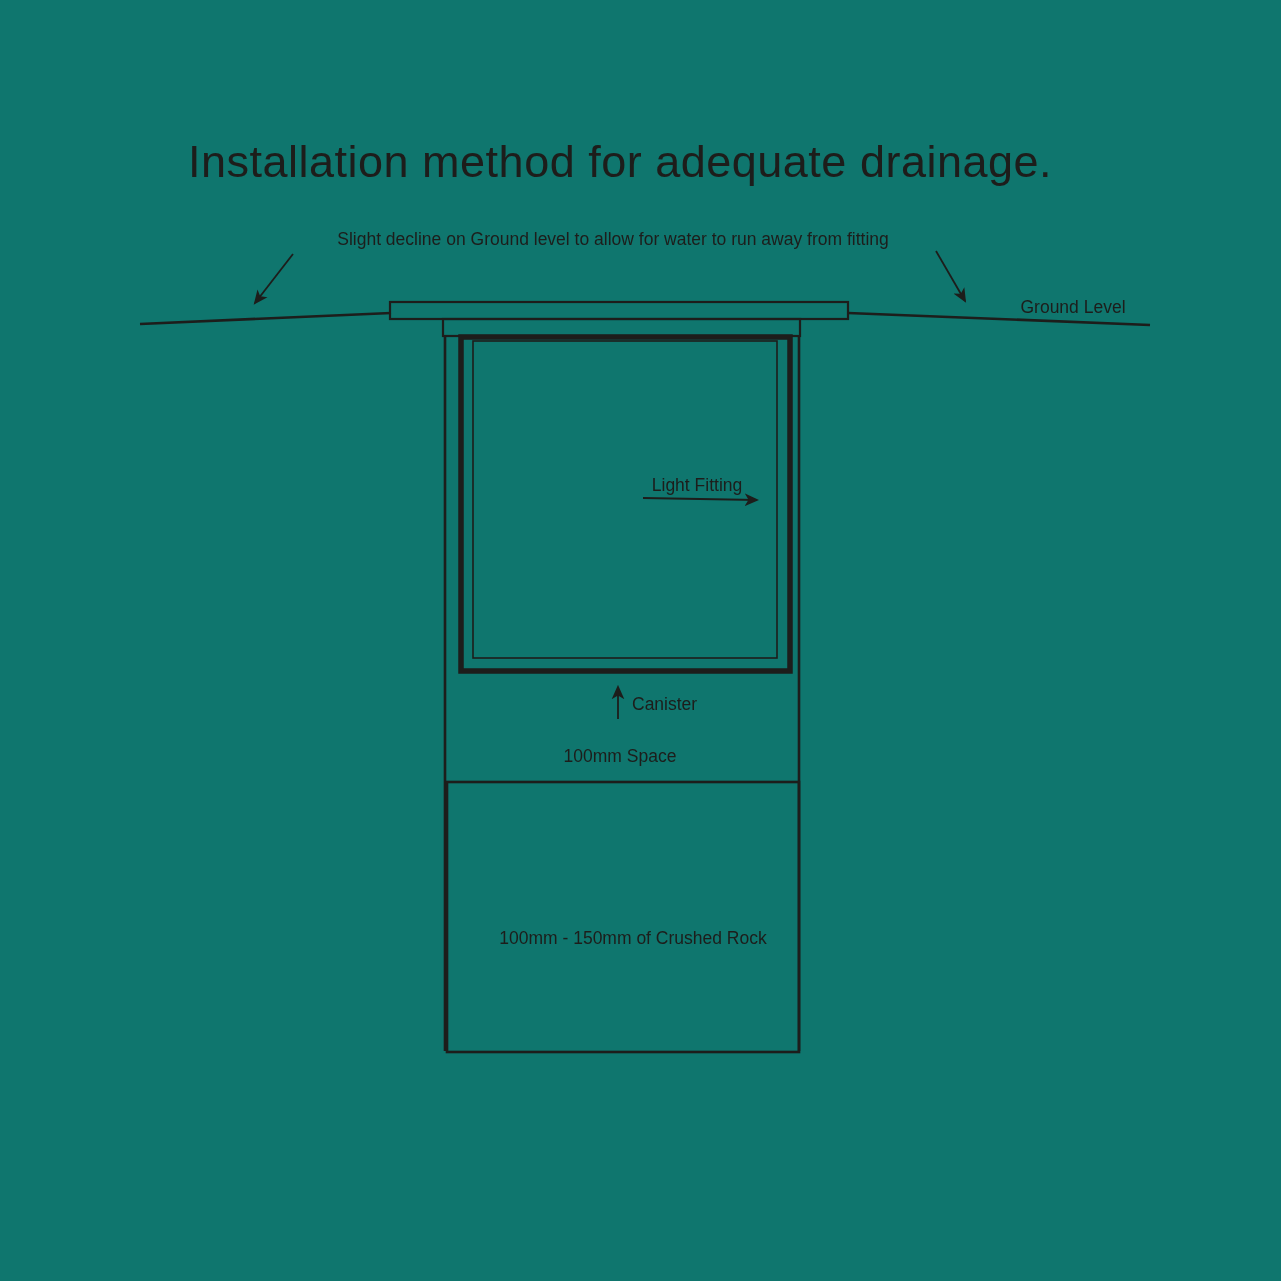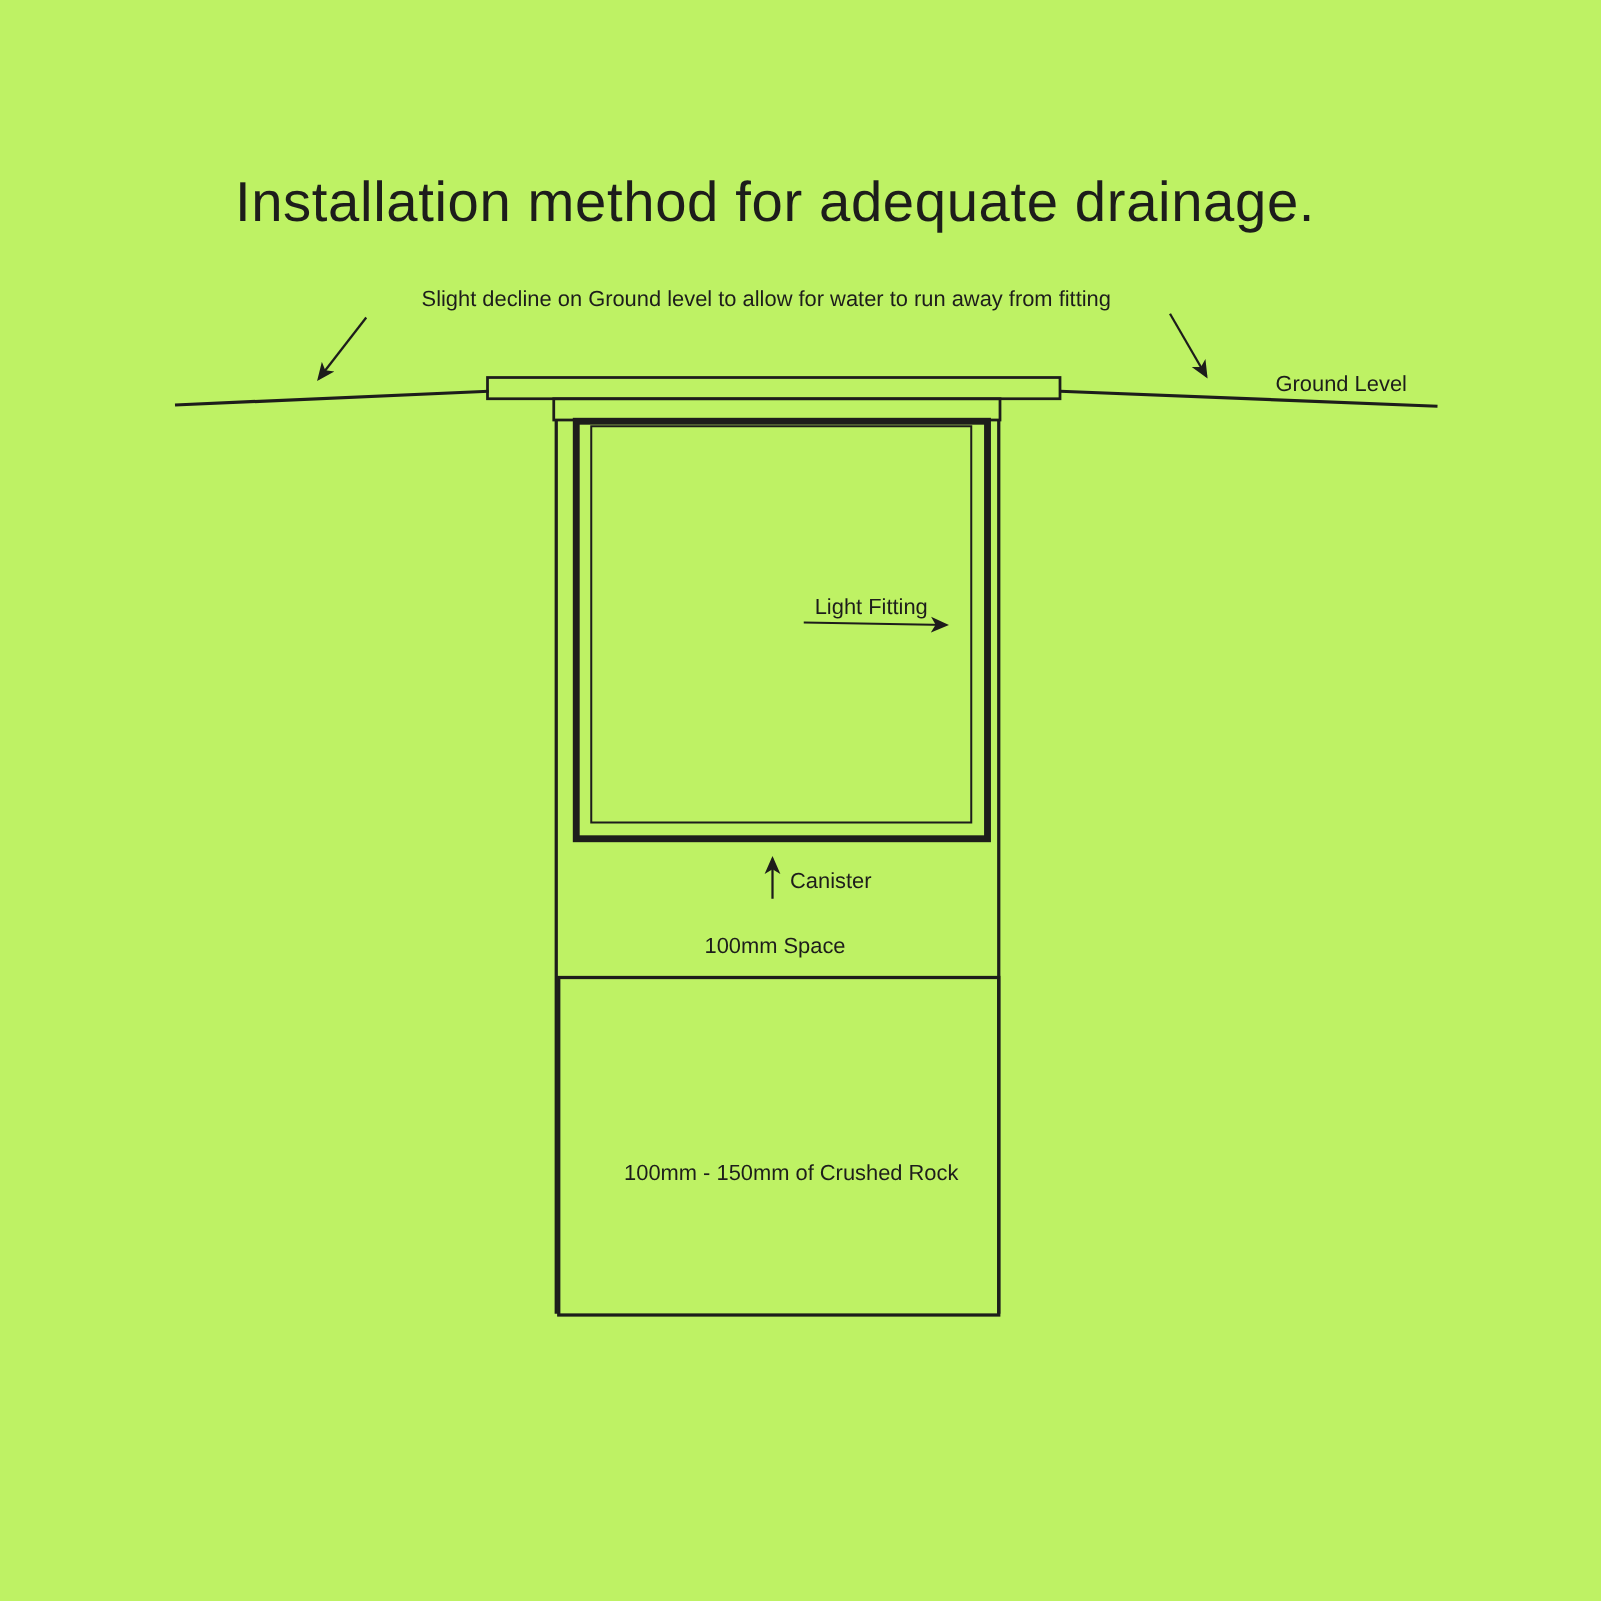--- a/index.html
+++ b/index.html
@@ -8,21 +8,21 @@
     background: #ffffff;
     width: 1281px;
     height: 1281px;
     overflow: hidden;
     font-family: "Liberation Sans", sans-serif;
   }
   .stage {
     position: relative;
     width: 1281px;
     height: 1281px;
-    background: #bef264;
+    background: #0f766e;
   }
   svg { display: block; }
   text {
     font-family: "Liberation Sans", sans-serif;
     fill: #1d1d1b;
   }
   .title-text {
     font-size: 45px;
     font-weight: 300;
     letter-spacing: 0.5px;

